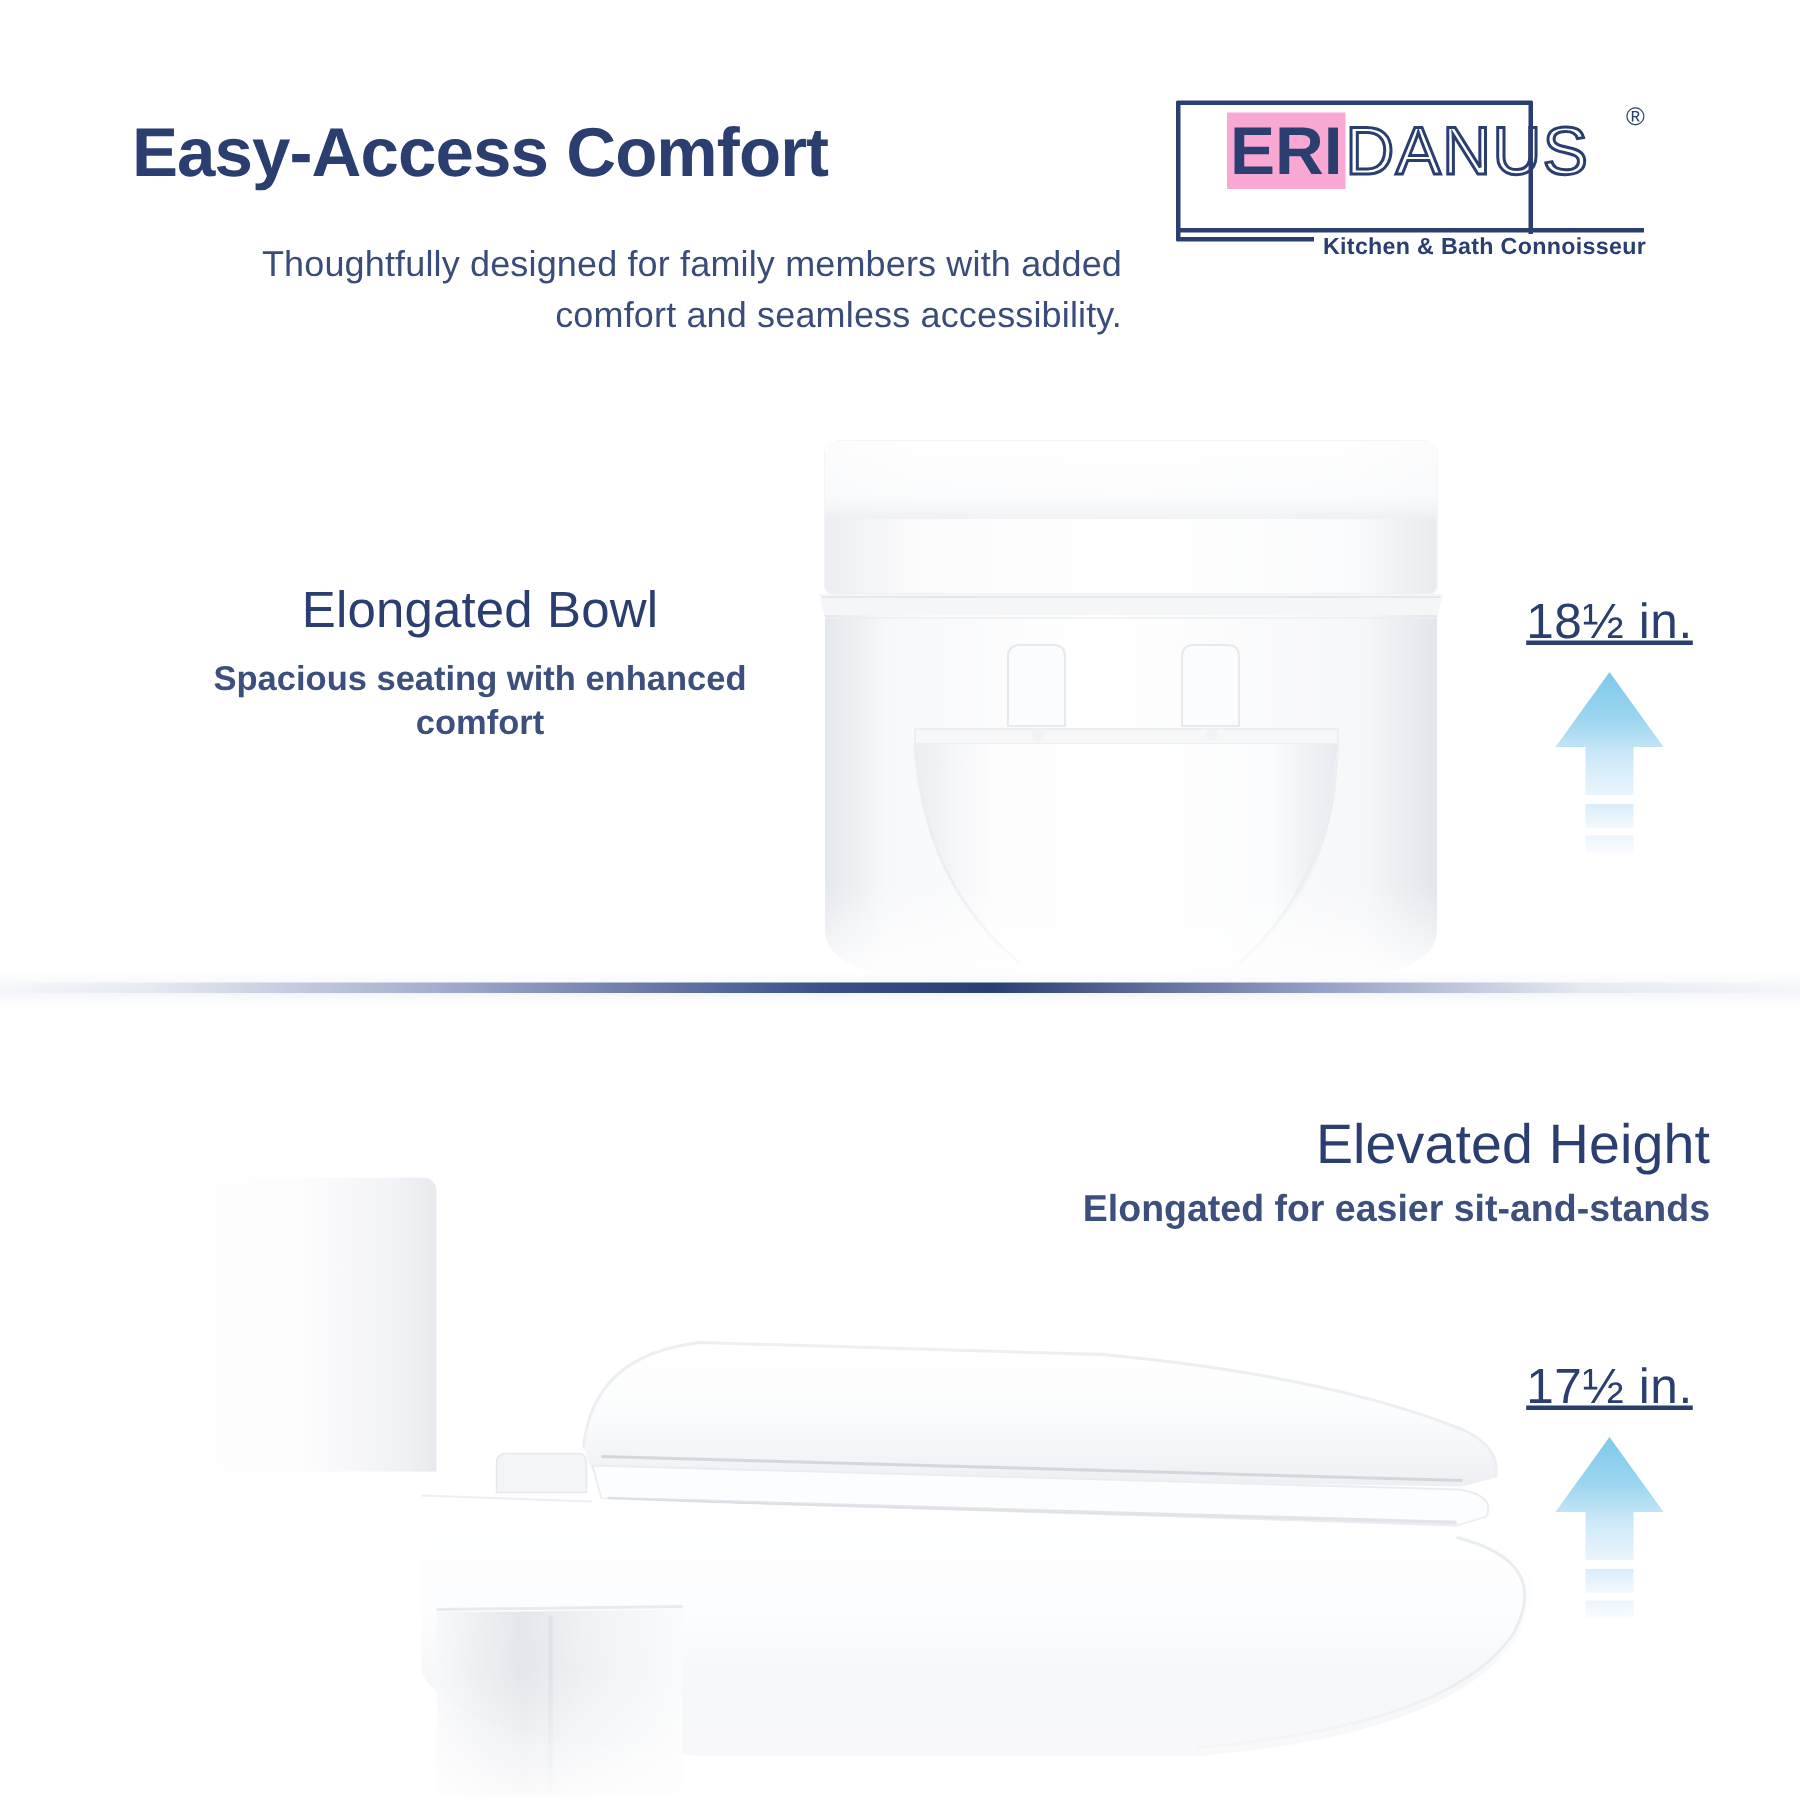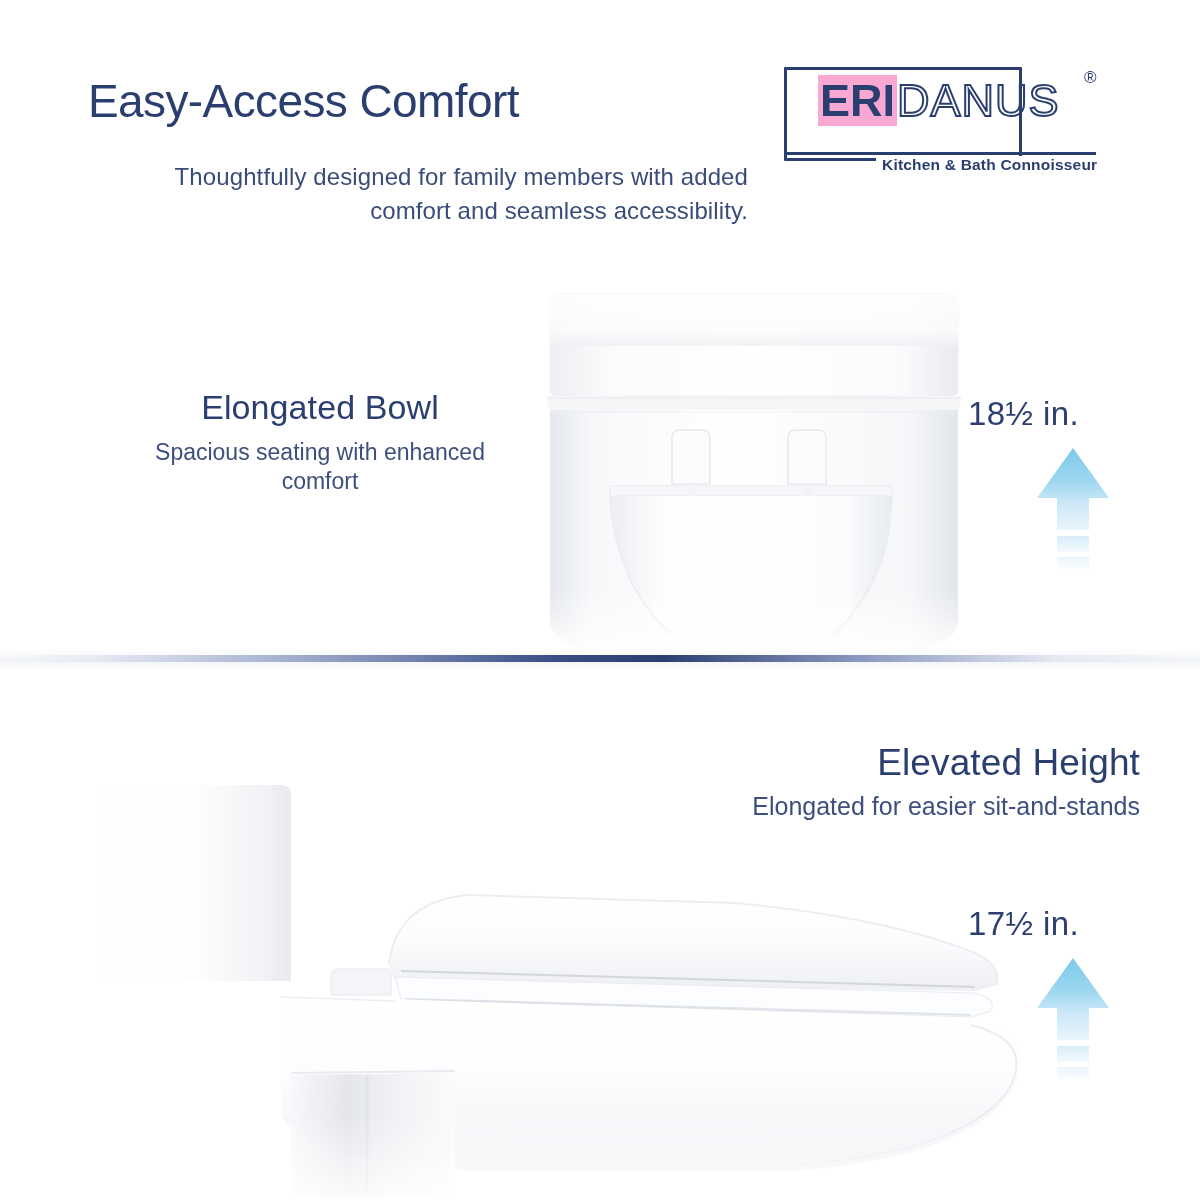--- a/index.html
+++ b/index.html
@@ -9,21 +9,21 @@
     font-family:"Liberation Sans", sans-serif;
     color:#2b3e70;
     overflow:hidden;
     position:relative;
   }
   .page{position:relative;width:1200px;height:1200px;overflow:hidden;background:#fff;}
 
   
   .headline{
     position:absolute;left:88px;top:78px;
-    font-size:46px;font-weight:400;letter-spacing:-0.6px;
+    font-size:46px;font-weight:700;letter-spacing:-0.6px;
     color:#2b3e70;line-height:1.0;white-space:nowrap;
   }
   .subhead{
     position:absolute;left:88px;top:160px;width:660px;
     font-size:24px;font-weight:400;line-height:1.42;
     color:#3a4c7a;letter-spacing:0.1px;text-align:right;
   }
 
   
   .logo{position:absolute;left:784px;top:62px;width:340px;height:110px;}
@@ -77,25 +77,25 @@
   }
 
   
   .feature-top{
     position:absolute;left:120px;top:388px;width:400px;text-align:center;
   }
   .feature-title{
     font-size:34px;font-weight:400;color:#2b3e70;line-height:1.12;letter-spacing:0.1px;
   }
   .feature-desc{
-    margin-top:12px;font-size:23px;font-weight:400;color:#3d4f7d;line-height:1.25;
-  }
-
-  
-  .measure{position:absolute;text-align:left;width:210px;}
+    margin-top:12px;font-size:23px;font-weight:700;color:#3d4f7d;line-height:1.25;
+  }
+
+  
+  .measure{position:absolute;text-align:center;width:210px;text-decoration:underline;}
   .measure-top{left:968px;top:395px;}
   .measure-bottom{left:968px;top:905px;}
   .measure-value{
     font-size:33px;font-weight:400;color:#2b3e70;letter-spacing:0.4px;white-space:nowrap;
   }
   .arrow-wrap{margin-top:13px;display:flex;justify-content:center;}
 
   
   .feature-bottom{
     position:absolute;left:600px;top:742px;width:540px;text-align:right;

